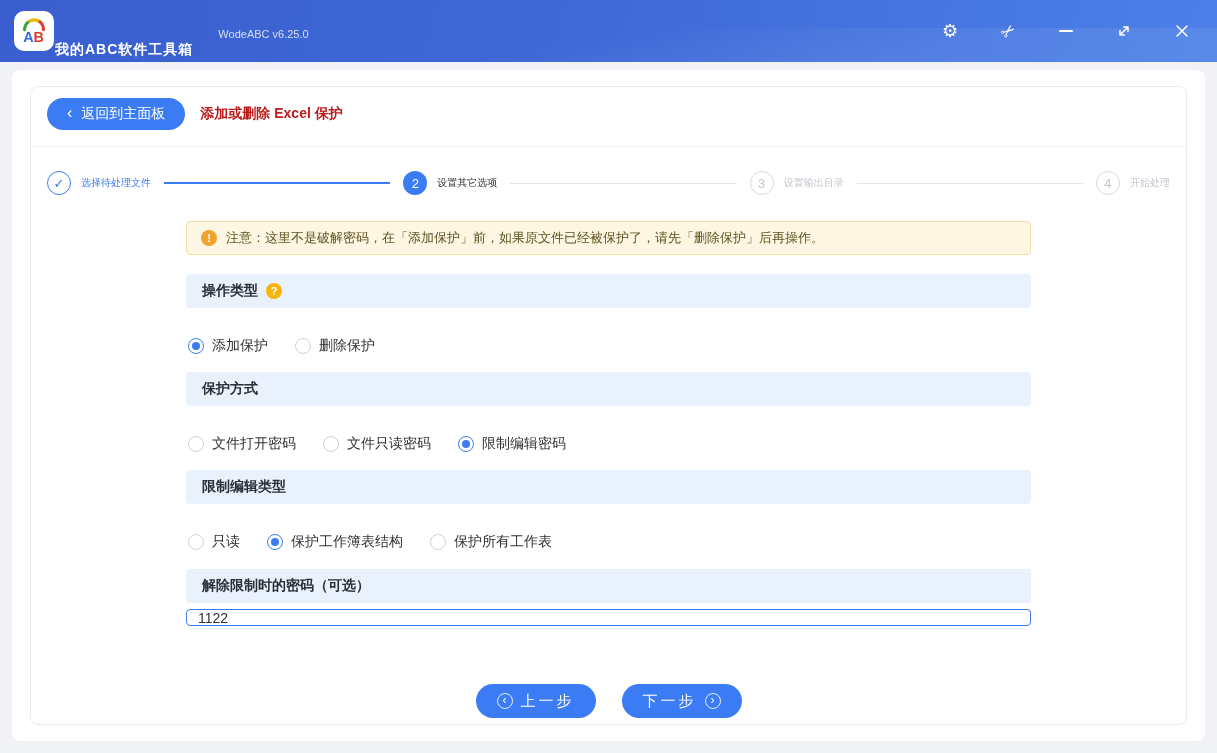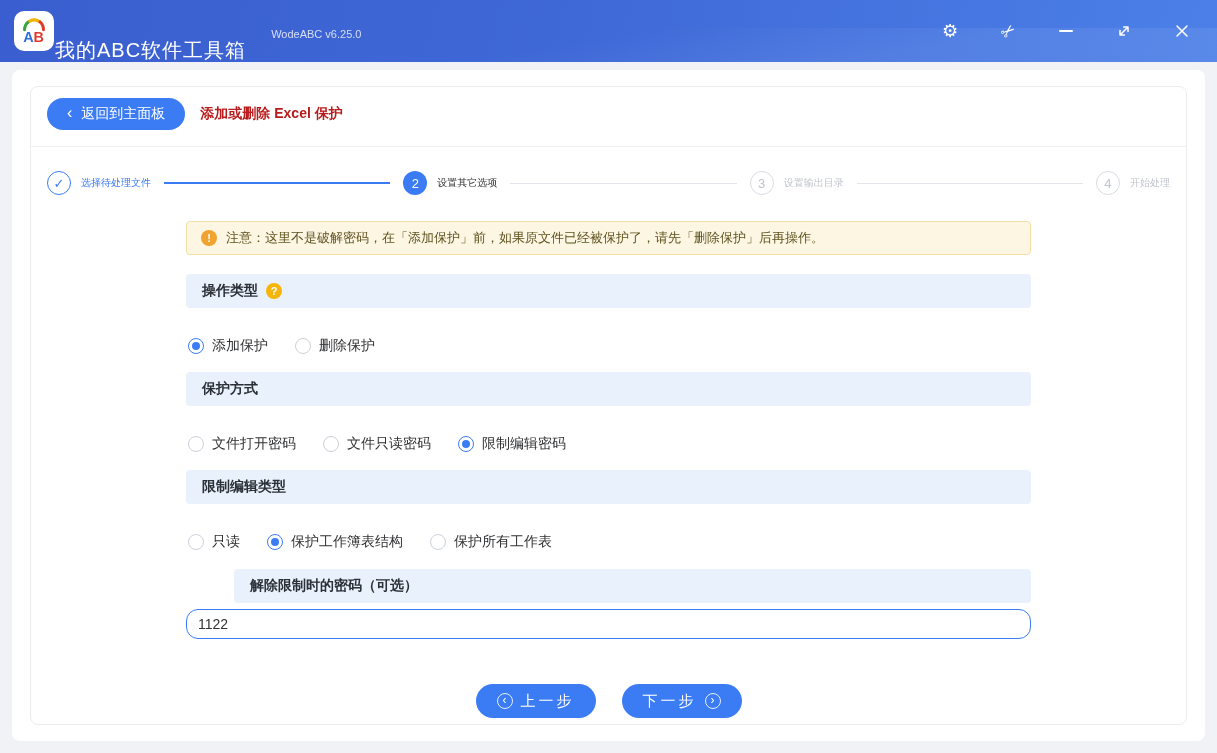--- a/index.html
+++ b/index.html
@@ -12,21 +12,21 @@
     background:linear-gradient(103deg,#3a5ecf 0%,#3f69d7 48%,#4c80e8 100%);
     position:relative;
   }
   .titlebar::after{
     content:""; position:absolute; right:0; bottom:0; width:62%; height:55%;
     background:linear-gradient(170deg,rgba(255,255,255,0) 20%,rgba(255,255,255,.07) 60%);
     pointer-events:none;
   }
   .logo{ width:40px; height:40px; background:#fff; border-radius:10px; margin-right:1px;
          display:flex; align-items:center; justify-content:center; flex:0 0 auto; }
-  .app-title{ color:#fff; font-size:20px; font-weight:normal; letter-spacing:1px;margin-top:38px; }
+  .app-title{ color:#fff; font-size:14px; font-weight:bold; letter-spacing:1px;margin-top:38px; }
   .version{ color:rgba(255,255,255,.78); font-size:11px; margin-left:25px; position:relative; top:3px; }
   .tb-icons{ margin-left:auto; display:flex; align-items:center; gap:36px; }
   .tb-ico{ width:22px; height:22px; display:flex; align-items:center; justify-content:center;
            color:#fff; font-size:18px; cursor:pointer; }
   .tb-ico.scissors{ transform:rotate(-40deg); font-size:17px; }
   .min-line{ width:14px; height:2px; background:#fff; border-radius:1px; }
 
   
   .app-body{ height:691px; padding:8px 12px 12px; background:#f0f2f5; }
   .panel{ height:100%; background:#fff; border-radius:8px; padding:16px 18px; }
@@ -68,21 +68,21 @@
                display:flex; align-items:center; padding:0 16px;text-align:right; }
   .sec-header.tight{ margin-top:17px; }
   .sec-title{ font-size:14px; font-weight:bold; color:#2b2f36; }
 
   .radio-row{ display:flex; align-items:center; gap:27px; margin-top:29px; padding-left:2px; }
   .radio{ display:flex; align-items:center; gap:8px; font-size:14px; color:#303133; cursor:pointer; }
   .rdot{ width:16px; height:16px; border:1px solid #ccd1d9; border-radius:50%; background:#fff; position:relative; flex:0 0 auto; }
   .radio.checked .rdot{ border-color:#3b7cf5; }
   .radio.checked .rdot::after{ content:""; position:absolute; inset:3px; background:#3b7cf5; border-radius:50%; }
 
-  .pwd-input{ margin-top:6px; width:100%; height:30px; border:1px solid #3b7cf5; border-radius:12px;
+  .pwd-input{ margin-top:6px; width:100%; height:17px; border:1px solid #3b7cf5; border-radius:4px;
               padding:0 11px; font-size:14px; color:#303133; font-family:inherit; outline:none; }
 
   
   .footer{ margin-top:auto; display:flex; justify-content:center; gap:26px; padding-bottom:6px; }
   .nav-btn{ height:34px; border:none; border-radius:17px; background:#3b7cf5; color:#fff;
             display:flex; align-items:center; gap:8px; padding:0 21px; font-size:15px; cursor:pointer;
             font-family:inherit; }
   .nav-label{ letter-spacing:3px; }
   .nav-ico{ width:16px; height:16px; border:1px solid rgba(255,255,255,.85); border-radius:50%;
             font-size:12px; line-height:13px; text-align:center; flex:0 0 auto; }
@@ -210,21 +210,21 @@
             <label class="radio checked">
               <span class="rdot"></span>
               <span>保护工作簿表结构</span>
             </label>
             <label class="radio">
               <span class="rdot"></span>
               <span>保护所有工作表</span>
             </label>
           </div>
 
-          <div class="sec-header" style="margin-top:18px;margin-left:48px;">
+          <div class="sec-header" style="margin-top:18px;">
             <span class="sec-title">解除限制时的密码（可选）</span>
           </div>
           <input class="pwd-input" type="text" value="1122" style="">
 
         </div>
 
         <div class="footer">
           <button class="nav-btn">
             <span class="nav-ico">‹</span>
             <span class="nav-label">上一步</span>

